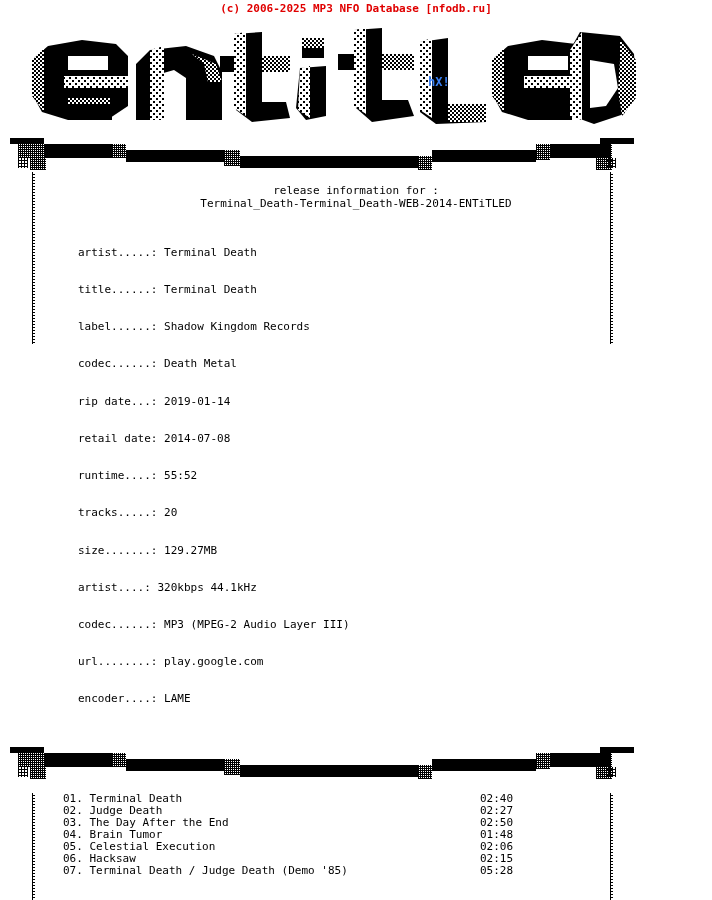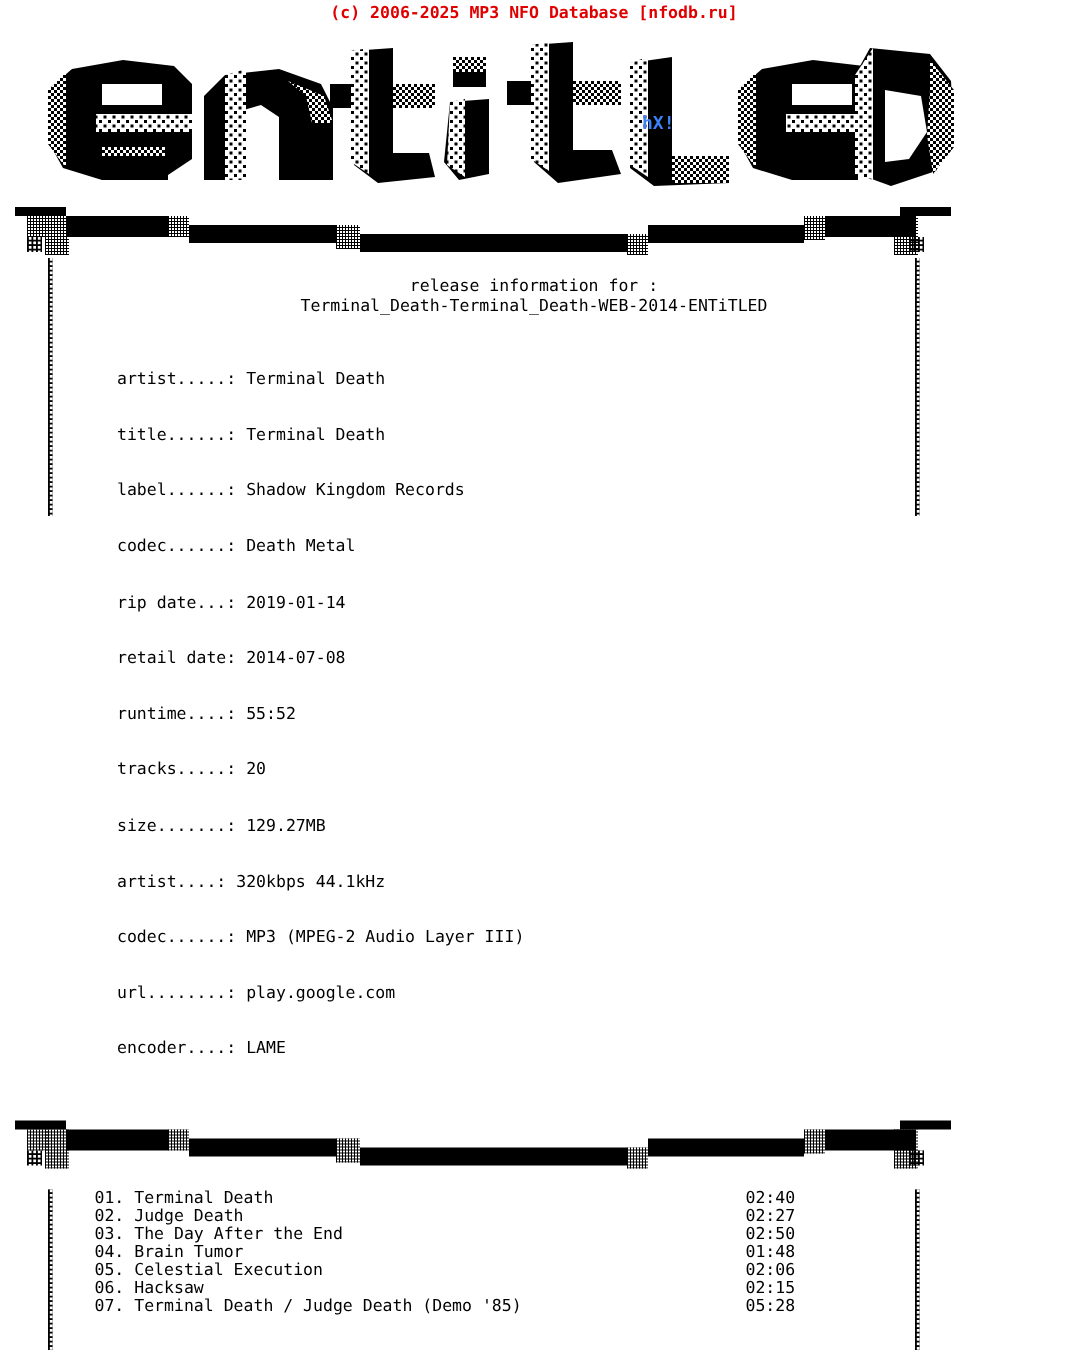--- a/index.html
+++ b/index.html
@@ -138,21 +138,21 @@
     line-height: 12.1px;
   }
   .trackrow {
     position: relative;
     padding-left: 63px;
     white-space: pre;
     height: 12.1px;
   }
   .tracktime {
     position: absolute;
-    left: 497px;
+    left: 480px;
     top: 0;
     white-space: pre;
   }
 </style>
 </head>
 <body>
 
 <div class="topbar">(c) 2006-2025 MP3 NFO Database [nfodb.ru]</div>
 
 <div class="logo-wrap">

